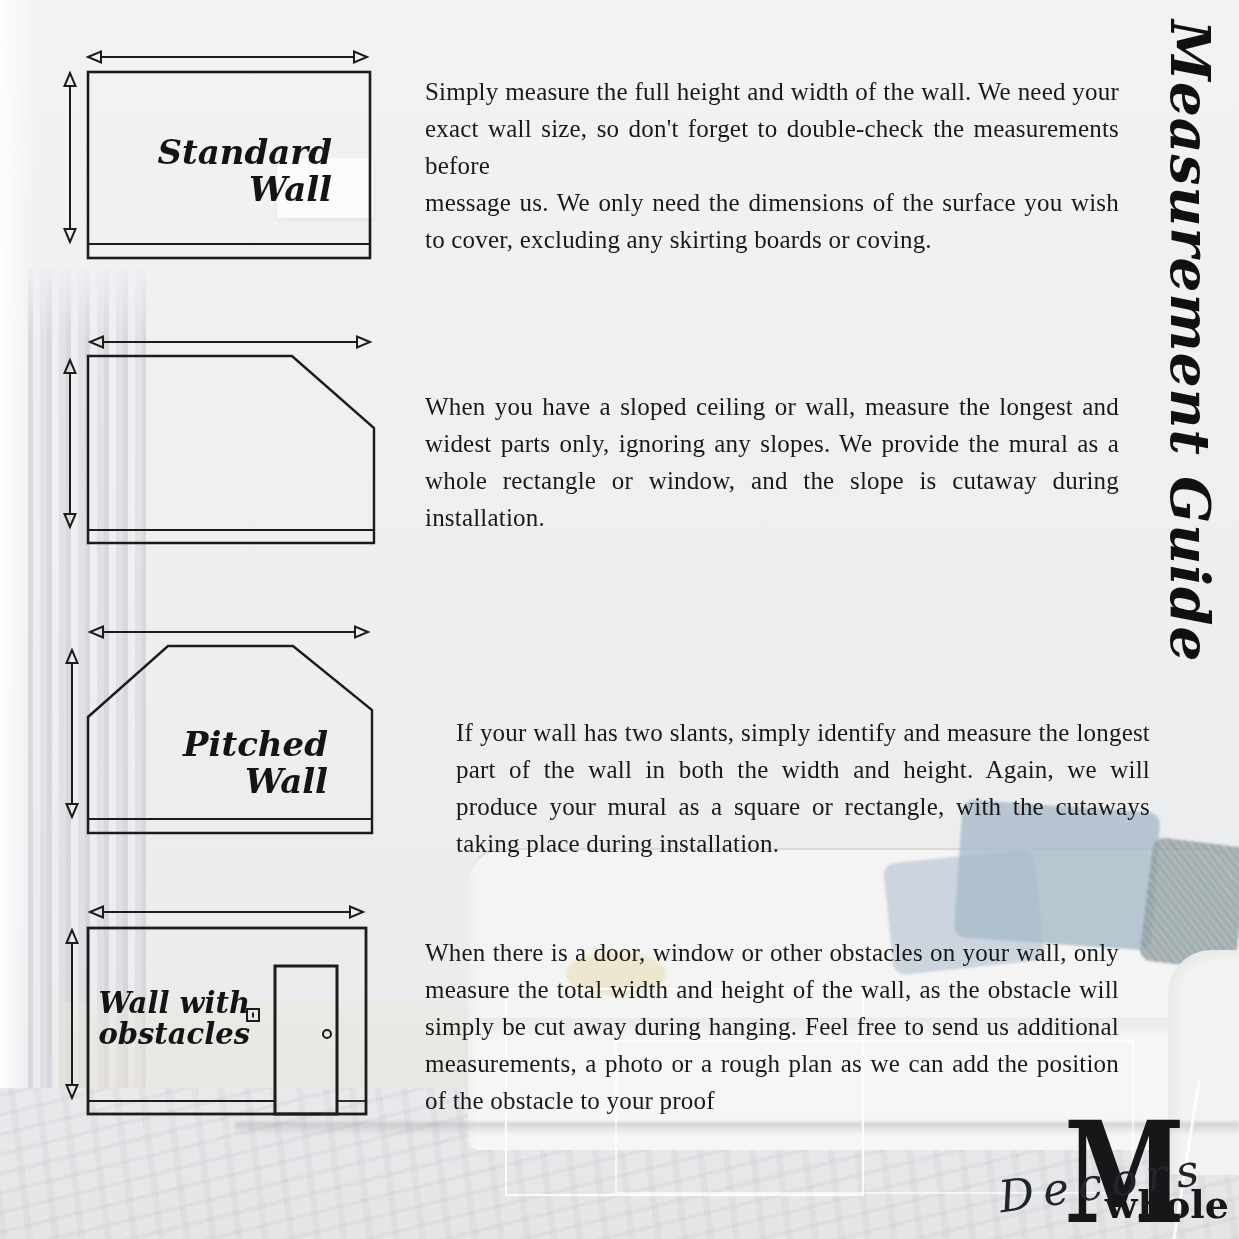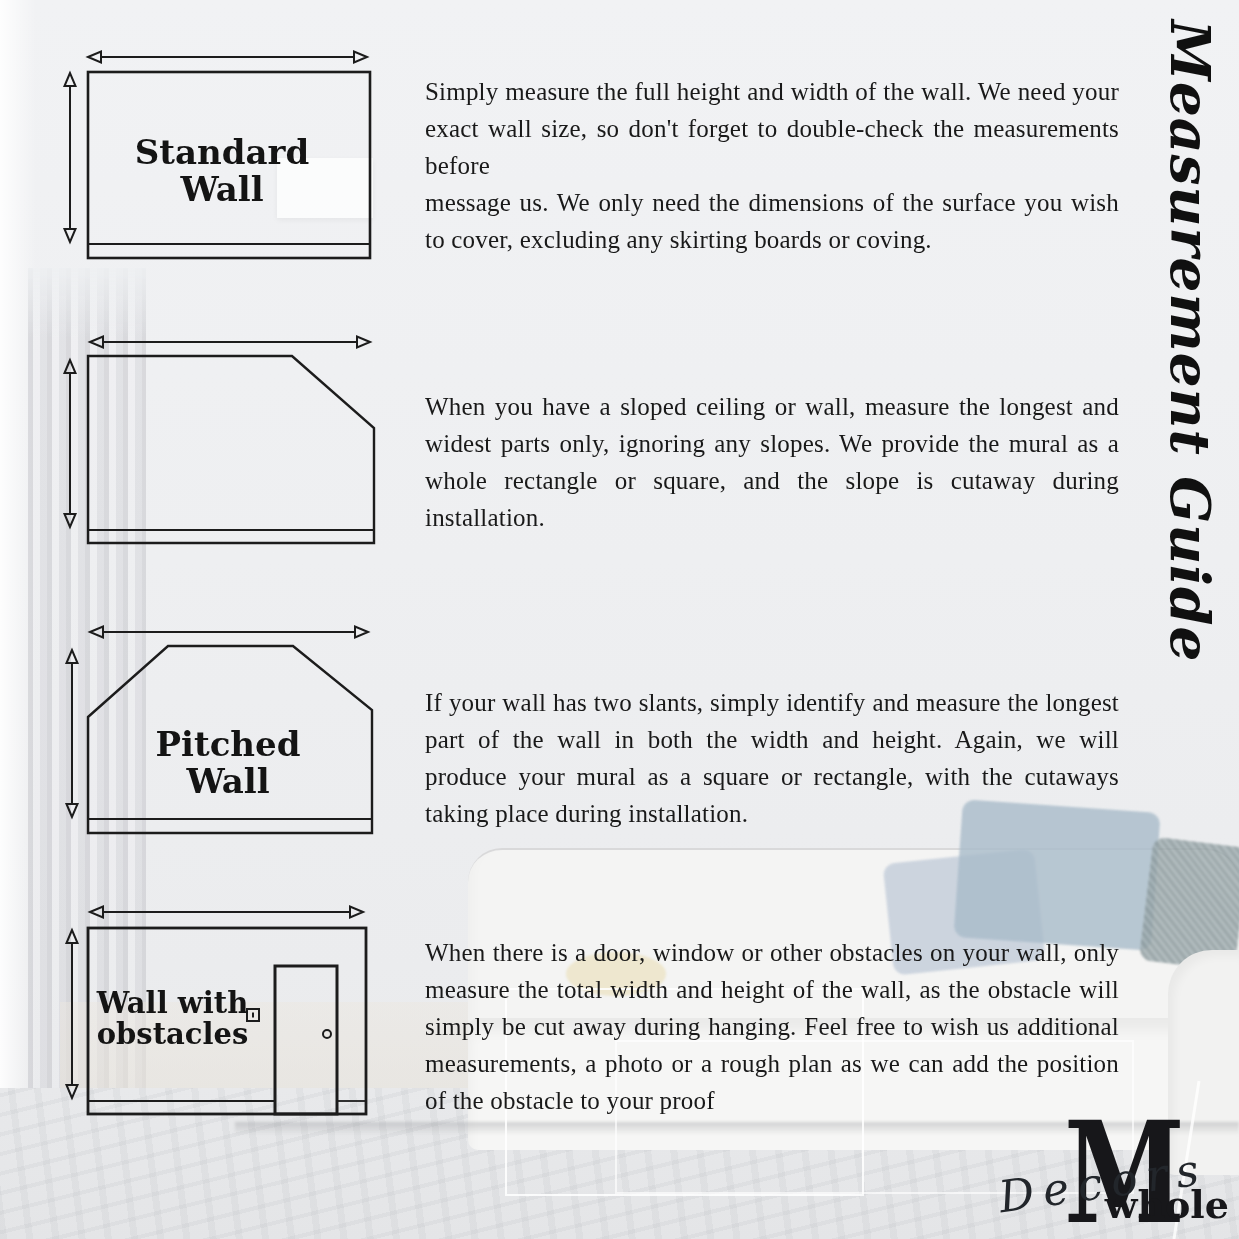--- a/index.html
+++ b/index.html
@@ -40,32 +40,32 @@
   .pillow-mid{left:958px;top:806px;width:198px;height:138px;background:#a9bcca;transform:rotate(4deg);}
   .pillow-dark{left:1146px;top:842px;width:96px;height:124px;transform:rotate(7deg);
     background:repeating-linear-gradient(45deg,rgba(78,96,100,.30) 0 3px,rgba(255,255,255,0) 3px 6px),#a2afb2;}
   .bg-bowl{left:566px;top:952px;width:100px;height:44px;background:rgba(236,227,197,.8);
     border-radius:50%;filter:blur(.8px);}
   .bg-table1{left:505px;top:988px;width:355px;height:204px;border:2px solid rgba(255,255,255,.85);}
   .bg-table2{left:615px;top:1040px;width:515px;height:150px;border:2px solid rgba(255,255,255,.65);}
   .bg-table-leg{left:1185px;top:1080px;width:3px;height:160px;background:rgba(255,255,255,.8);transform:rotate(9deg);}
   
   .diagrams{position:absolute;left:0;top:0;z-index:5;}
-  .wall-label{position:absolute;z-index:6;font-family:"DejaVu Serif",serif;
-    font-weight:700;color:#141414;text-align:center;line-height:1.08;}
+  .wall-label{position:absolute;z-index:6;font-family:"DejaVu Serif",serif;font-style:italic;
+    font-weight:700;color:#141414;text-align:right;line-height:1.08;}
   .lbl-standard{left:112px;top:134px;width:220px;font-size:34px;}
   .lbl-sloped{left:125px;top:418px;width:190px;font-size:34px;}
   .lbl-pitched{left:128px;top:726px;width:200px;font-size:34px;}
   .lbl-obstacles{left:95px;top:988px;width:155px;font-size:29px;}
   
   .para{position:absolute;left:425px;width:694px;z-index:5;font-size:25px;line-height:37px;
     color:#191919;text-align:justify;white-space:pre-line;letter-spacing:.2px;}
   .para-1{top:73px;}
   .para-2{top:388px;}
-  .para-3{top:684px;}
+  .para-3{top:714px;margin-left:31px;}
   .para-4{top:934px;}
   
   .vertical-title{position:absolute;z-index:6;top:20px;right:16px;height:520px;
     writing-mode:vertical-rl;text-orientation:mixed;
     font-family:"DejaVu Serif",serif;font-style:italic;font-weight:700;
     font-size:55px;color:#101010;letter-spacing:1px;white-space:nowrap;}
   
   .logo{position:absolute;z-index:6;right:8px;bottom:4px;width:225px;height:112px;
     font-family:"DejaVu Serif",serif;color:#17171a;}
   .logo-m{position:absolute;left:58px;top:-20px;font-size:140px;line-height:1;
@@ -163,23 +163,23 @@
       <line x1="253" y1="1012.5" x2="253" y2="1017.5" stroke-width="2"></line>
     </g>
   </svg>
 
   <div class="wall-label lbl-standard">Standard Wall</div>
   <div class="wall-label lbl-obstacles">Wall with obstacles</div>
   <div class="wall-label lbl-pitched">Pitched Wall</div>
 
   <div class="para para-1">Simply measure the full height and width of the wall. We need your exact wall size, so don't forget to double-check the measurements before
 message us. We only need the dimensions of the surface you wish to cover, excluding any skirting boards or coving.</div>
-  <div class="para para-2">When you have a sloped ceiling or wall, measure the longest and widest parts only, ignoring any slopes. We provide the mural as a whole rectangle or square, and the slope is cutaway during installation.</div>
+  <div class="para para-2">When you have a sloped ceiling or wall, measure the longest and widest parts only, ignoring any slopes. We provide the mural as a whole rectangle or window, and the slope is cutaway during installation.</div>
   <div class="para para-3">If your wall has two slants, simply identify and measure the longest part of the wall in both the width and height. Again, we will produce your mural as a square or rectangle, with the cutaways taking place during installation.</div>
-  <div class="para para-4">When there is a door, window or other obstacles on your wall, only measure the total width and height of the wall, as the obstacle will simply be cut away during hanging. Feel free to wish us additional measurements, a photo or a rough plan as we can add the position of the obstacle to your proof</div>
+  <div class="para para-4">When there is a door, window or other obstacles on your wall, only measure the total width and height of the wall, as the obstacle will simply be cut away during hanging. Feel free to send us additional measurements, a photo or a rough plan as we can add the position of the obstacle to your proof</div>
 
   <div class="vertical-title">Measurement Guide</div>
 
   <div class="logo">
     <span class="logo-m">M</span>
     <span class="logo-script">Decors</span>
     <span class="logo-suffix">whole</span>
   </div>
 
 </div>

